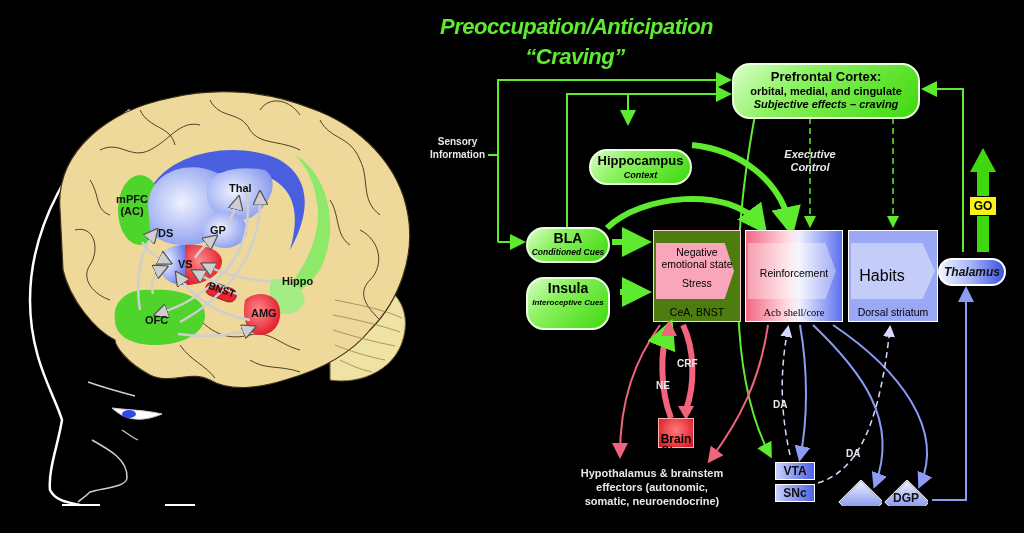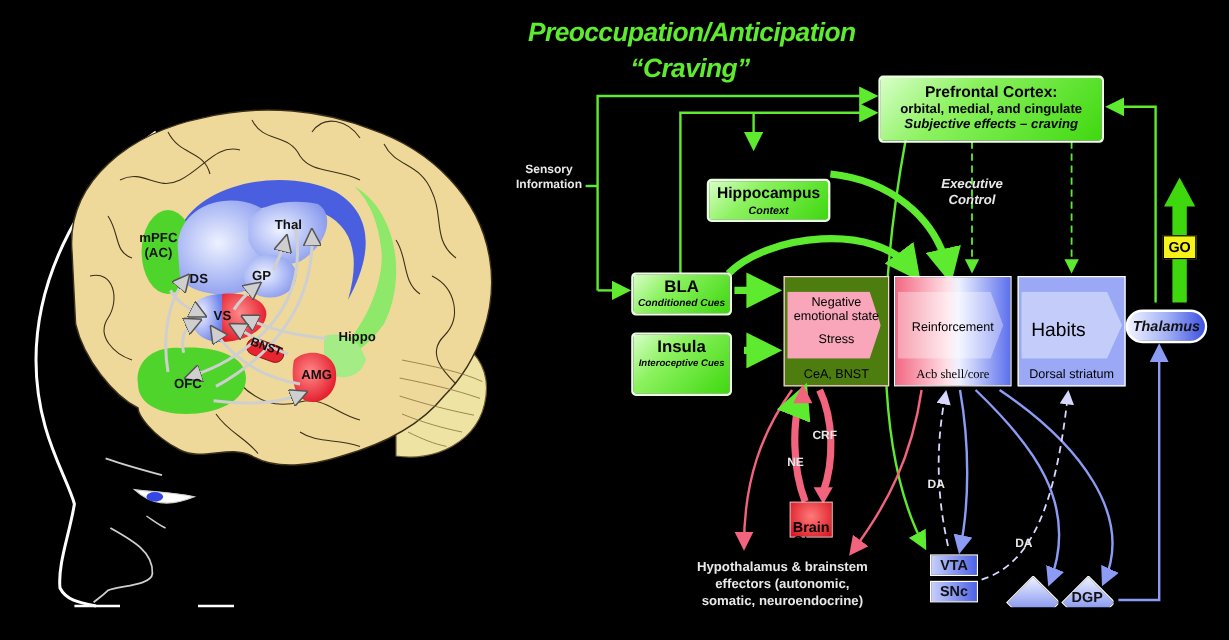--- a/index.html
+++ b/index.html
@@ -1,21 +1,21 @@
 <!DOCTYPE html>
 <html><head>
 <meta charset="utf-8">
 <style>
   html, body { margin: 0; padding: 0; background: #000; }
   body { width: 1024px; height: 533px; position: relative; overflow: hidden; font-family: "Liberation Sans", sans-serif; }
   #stage { position: absolute; left: 0; top: 0; width: 1024px; height: 533px; }
   .title { position: absolute; left: 440px; width: 270px; text-align: center; color: #5eea2e; font-style: italic; font-weight: bold; font-size: 22px; letter-spacing: -0.5px; }
   .t1 { top: 14px; }
   .t2 { top: 44px; }
-  .gbox { position: absolute; background: linear-gradient(135deg, #d8ffc8 0%, #8cf260 35%, #3fd80f 100%); border: 2px solid #e9ffe0; border-radius: 4px; text-align: center; color: #000; box-sizing: border-box; }
+  .gbox { position: absolute; background: linear-gradient(135deg, #d8ffc8 0%, #8cf260 35%, #3fd80f 100%); border: 2px solid #e9ffe0; border-radius: 18px; text-align: center; color: #000; box-sizing: border-box; }
   .gbox .h { font-weight: bold; }
   .gbox .s { font-style: italic; font-weight: bold; }
   .lbl { position: absolute; color: #e8e8e8; font-weight: bold; text-align: center; }
   .brainlbl { position: absolute; font-weight: bold; font-size: 11px; color: #111; text-align: center; line-height: 12px; }
 </style>
 </head>
 <body>
 
 <div id="stage">
 

